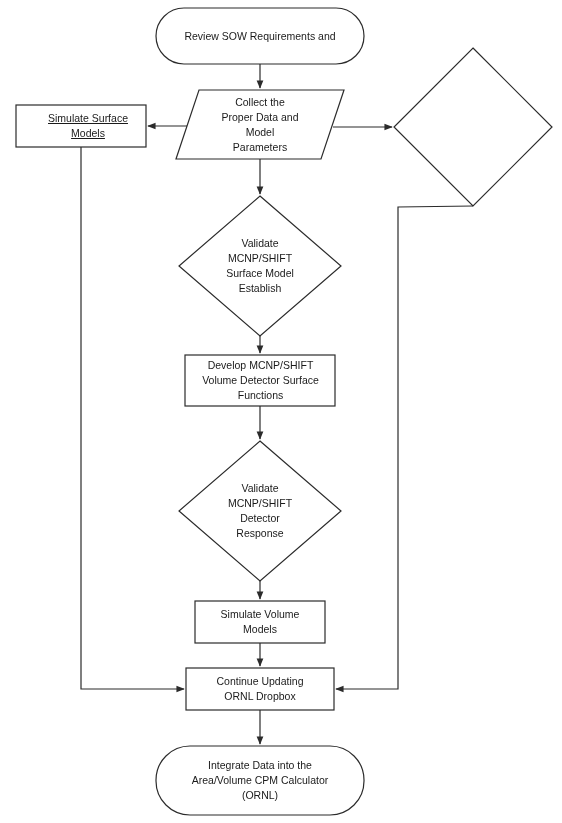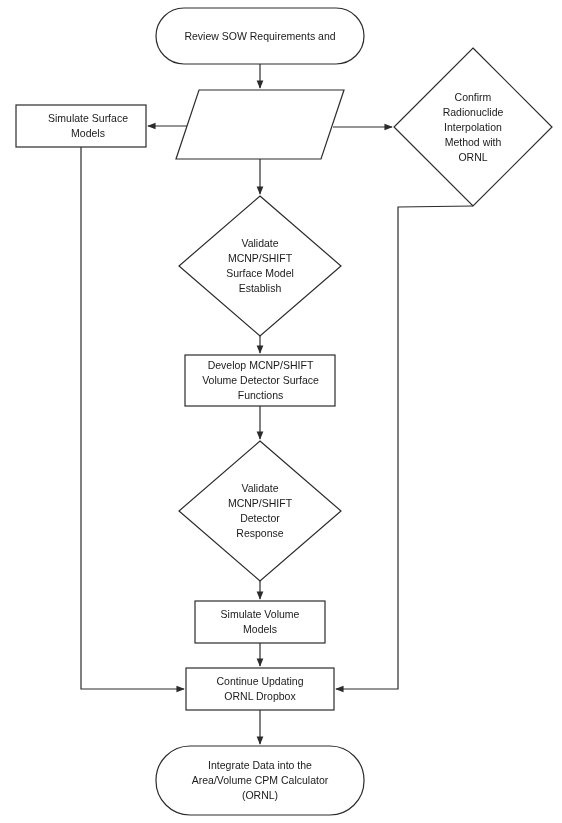--- a/index.html
+++ b/index.html
@@ -101,33 +101,32 @@
 
       <path d="M 260 710 L 260 744" marker-end="url(#arrow)"></path>
 
     </g>
   </svg>
 
   <div class="node-text" style="left:156px; top:8px; width:208px; height:56px;">
     <span>Review SOW Requirements and</span>
   </div>
 
+  <div class="node-text" style="left:176px; top:90px; width:168px; height:69px;">
+    <span>Collect the</span>
+    <span>Proper Data and</span>
+    <span>Model</span>
+    <span>Parameters</span>
+  </div>
 
-  <div class="node-text" style="left:16px; top:105px; width:144px; height:42px;">
+  <div class="node-text" style="left:16px; top:105px; width:144px; height:42px;text-decoration:underline;">
     <span>Simulate Surface</span>
     <span>Models</span>
   </div>
 
-  <div class="node-text" style="left:394px; top:52px; width:158px; height:150px;">
-    <span>Confirm</span>
-    <span>Radionuclide</span>
-    <span>Interpolation</span>
-    <span>Method with</span>
-    <span>ORNL</span>
-  </div>
 
   <div class="node-text" style="left:179px; top:196px; width:162px; height:140px;">
     <span>Validate</span>
     <span>MCNP/SHIFT</span>
     <span>Surface Model</span>
     <span>Establish</span>
   </div>
 
   <div class="node-text" style="left:185px; top:355px; width:151px; height:51px;">
     <span>Develop MCNP/SHIFT</span>

